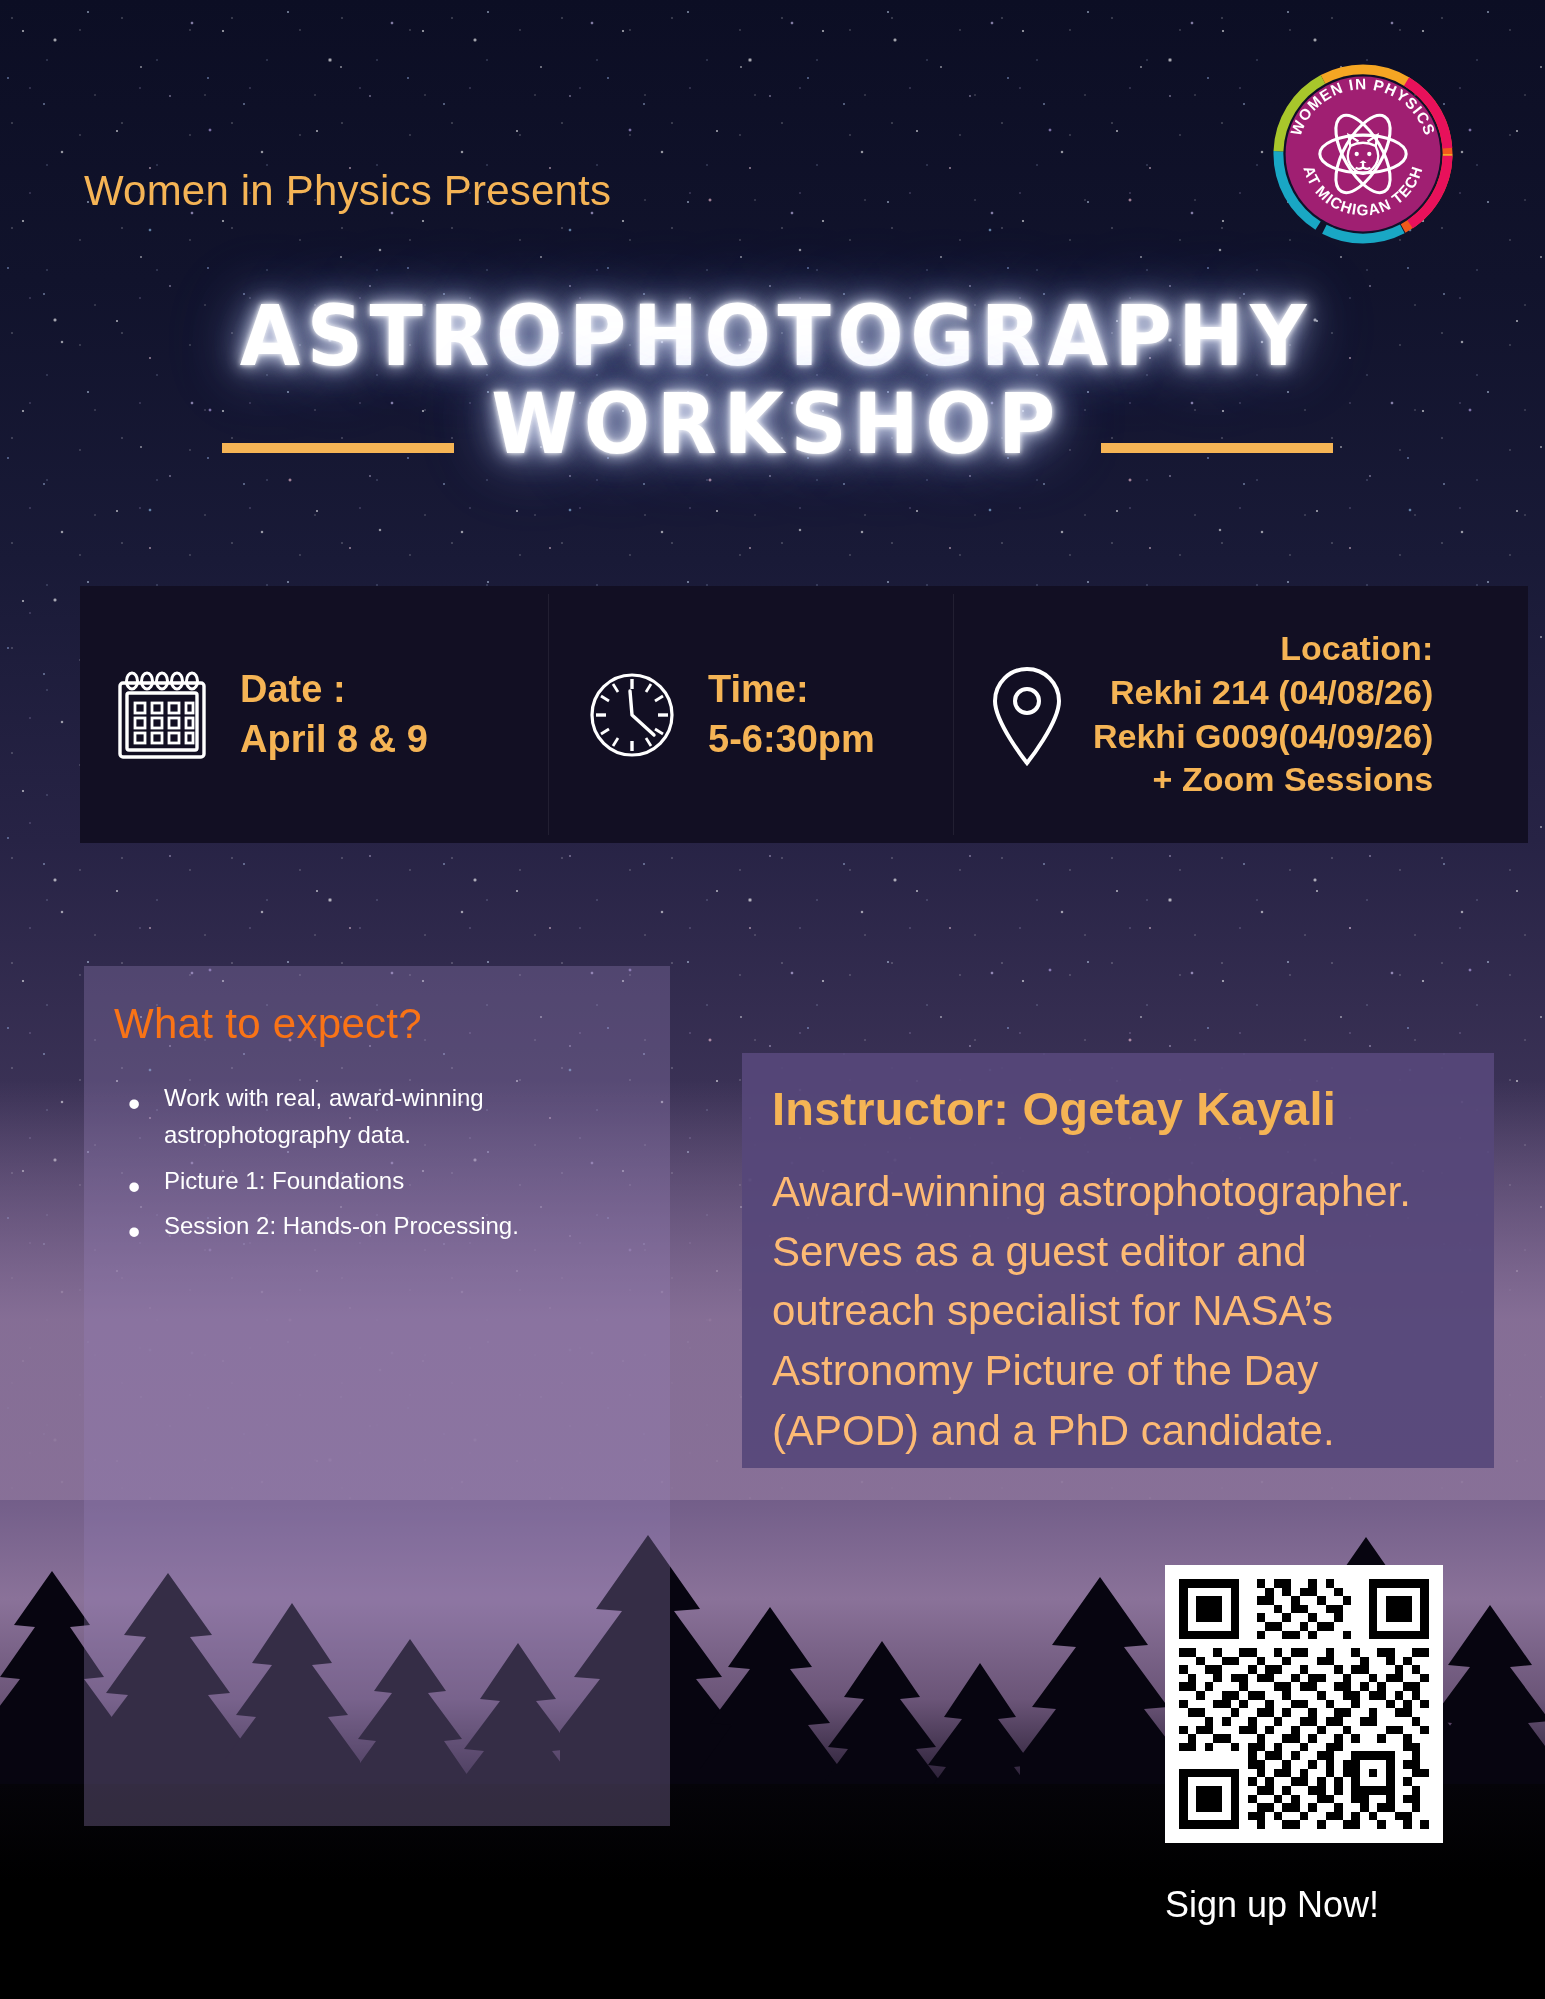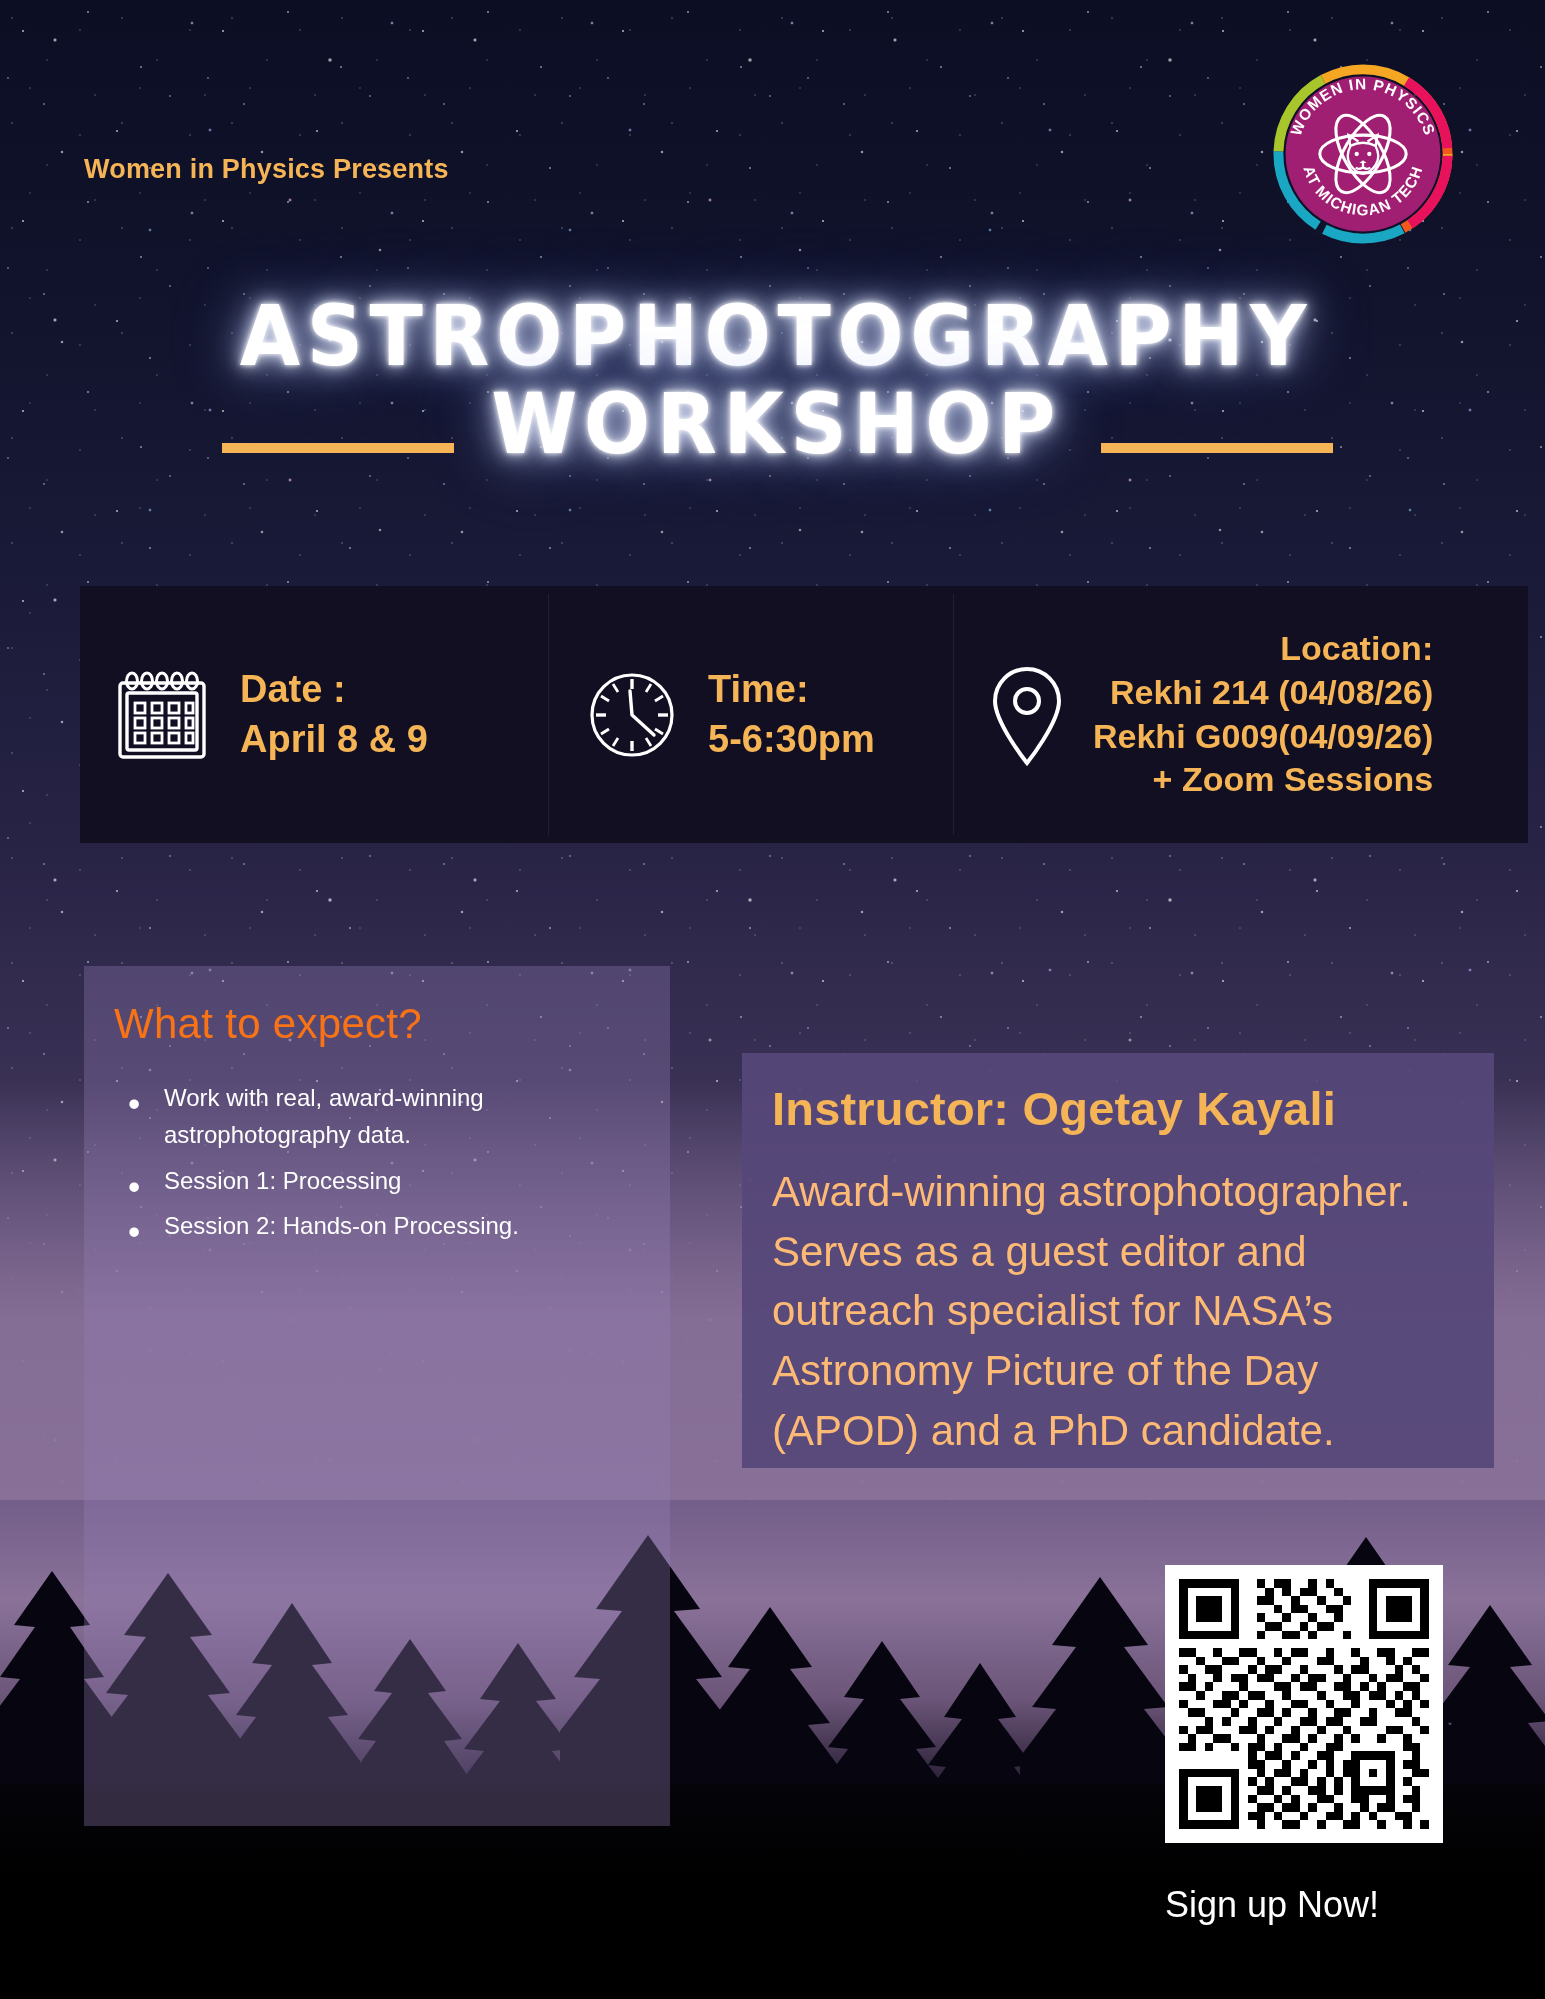--- a/index.html
+++ b/index.html
@@ -82,22 +82,22 @@
 
   
   .treeline { position: absolute; left: 0; bottom: 0; width: 100%; height: 640px; }
   .ground {
     position: absolute; left: 0; bottom: 0; width: 100%; height: 215px;
     background: linear-gradient(to bottom, #050409 0%, #000 45%);
   }
 
   
   .presents {
-    position: absolute; left: 84px; top: 154px;
-    font-size: 27px; font-weight: bold; color: #f5b455;
+    position: absolute; left: 84px; top: 167px;
+    font-size: 42px; font-weight: normal; color: #f5b455;
     letter-spacing: .2px;
   }
 
   .logo { position: absolute; right: 92px; top: 64px; width: 180px; height: 180px; }
 
   
   .title-wrap { position: absolute; left: 4px; top: 295px; width: 100%; text-align: center; }
   .title-line {
     font-family: "DejaVu Sans", sans-serif;
     font-weight: bold;
@@ -332,21 +332,21 @@
         <span class="l">Rekhi G009(04/09/26)</span>
         <span class="l">+ Zoom Sessions</span>
       </div>
     </div>
   </div>
 
   <div class="expect">
     <h2>What to expect?</h2>
     <ul>
       <li>Work with real, award-winning astrophotography data.</li>
-      <li>Session 1: Processing</li>
+      <li>Picture 1: Foundations</li>
       <li>Session 2: Hands-on Processing.</li>
     </ul>
   </div>
 
   <div class="instructor">
     <h2>Instructor: Ogetay Kayali</h2>
     <p>Award-winning astrophotographer. Serves as a guest editor and outreach specialist for NASA’s Astronomy Picture of the Day (APOD) and a PhD candidate.</p>
   </div>
 
   <div class="qr-box">

